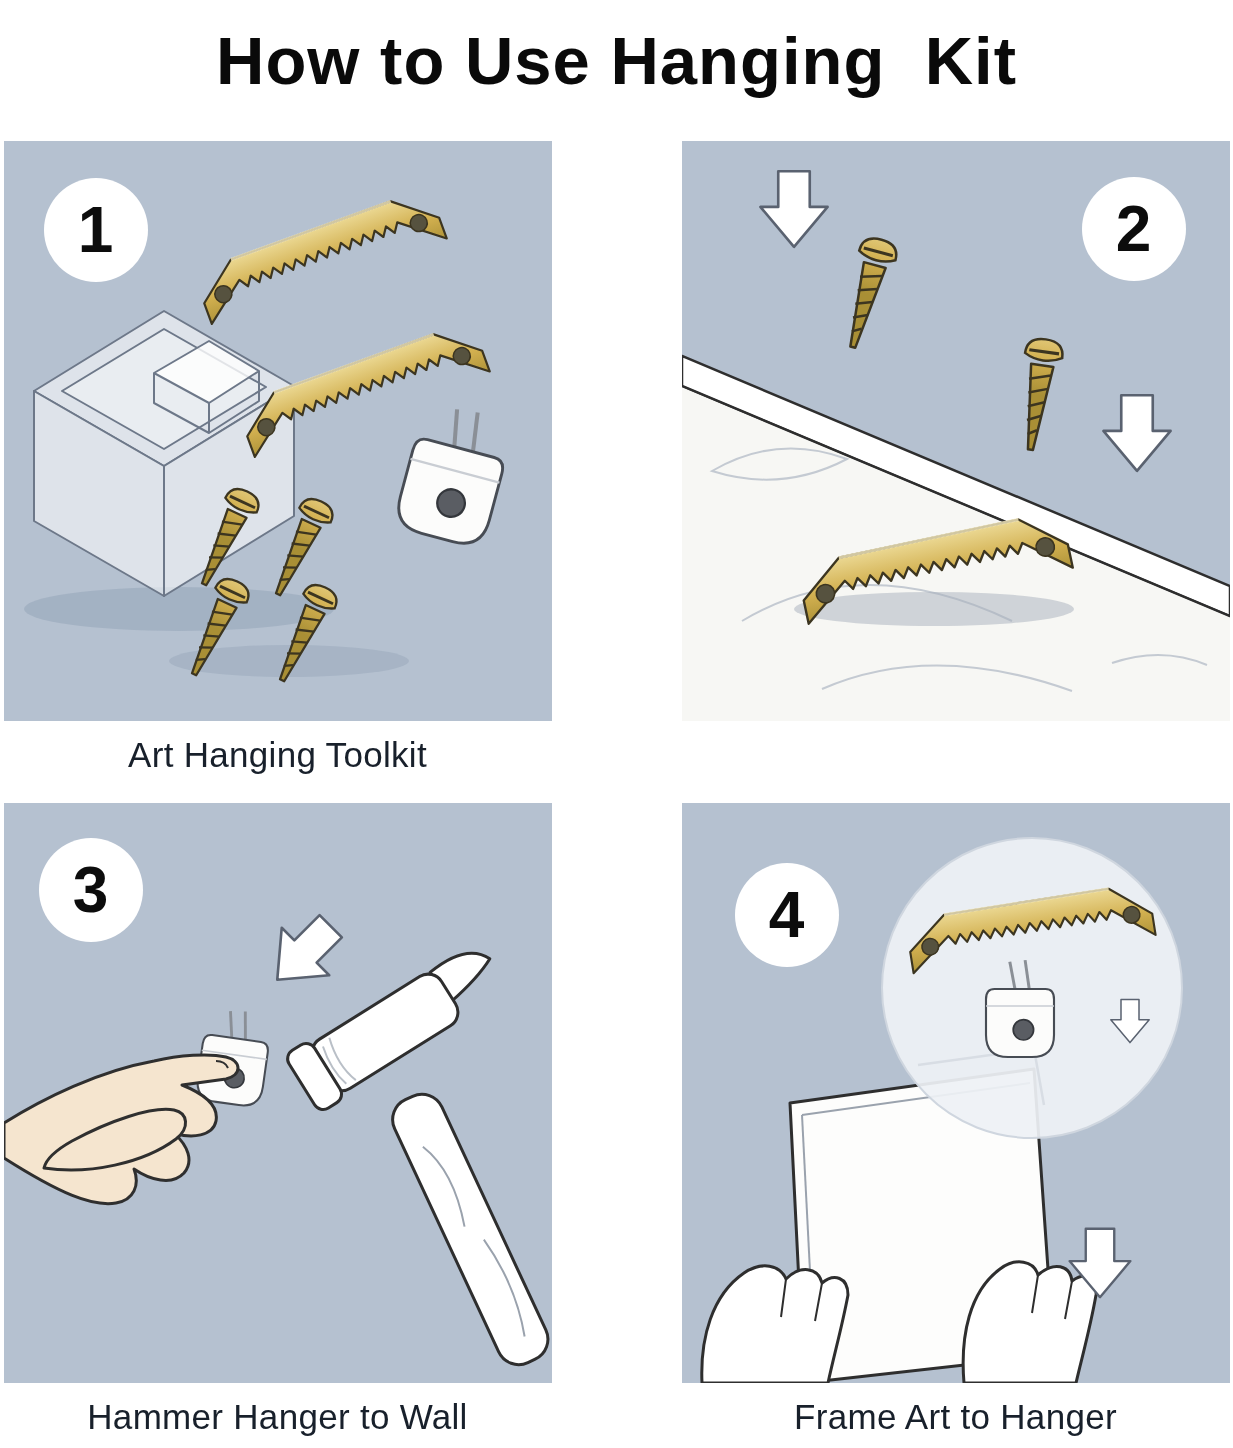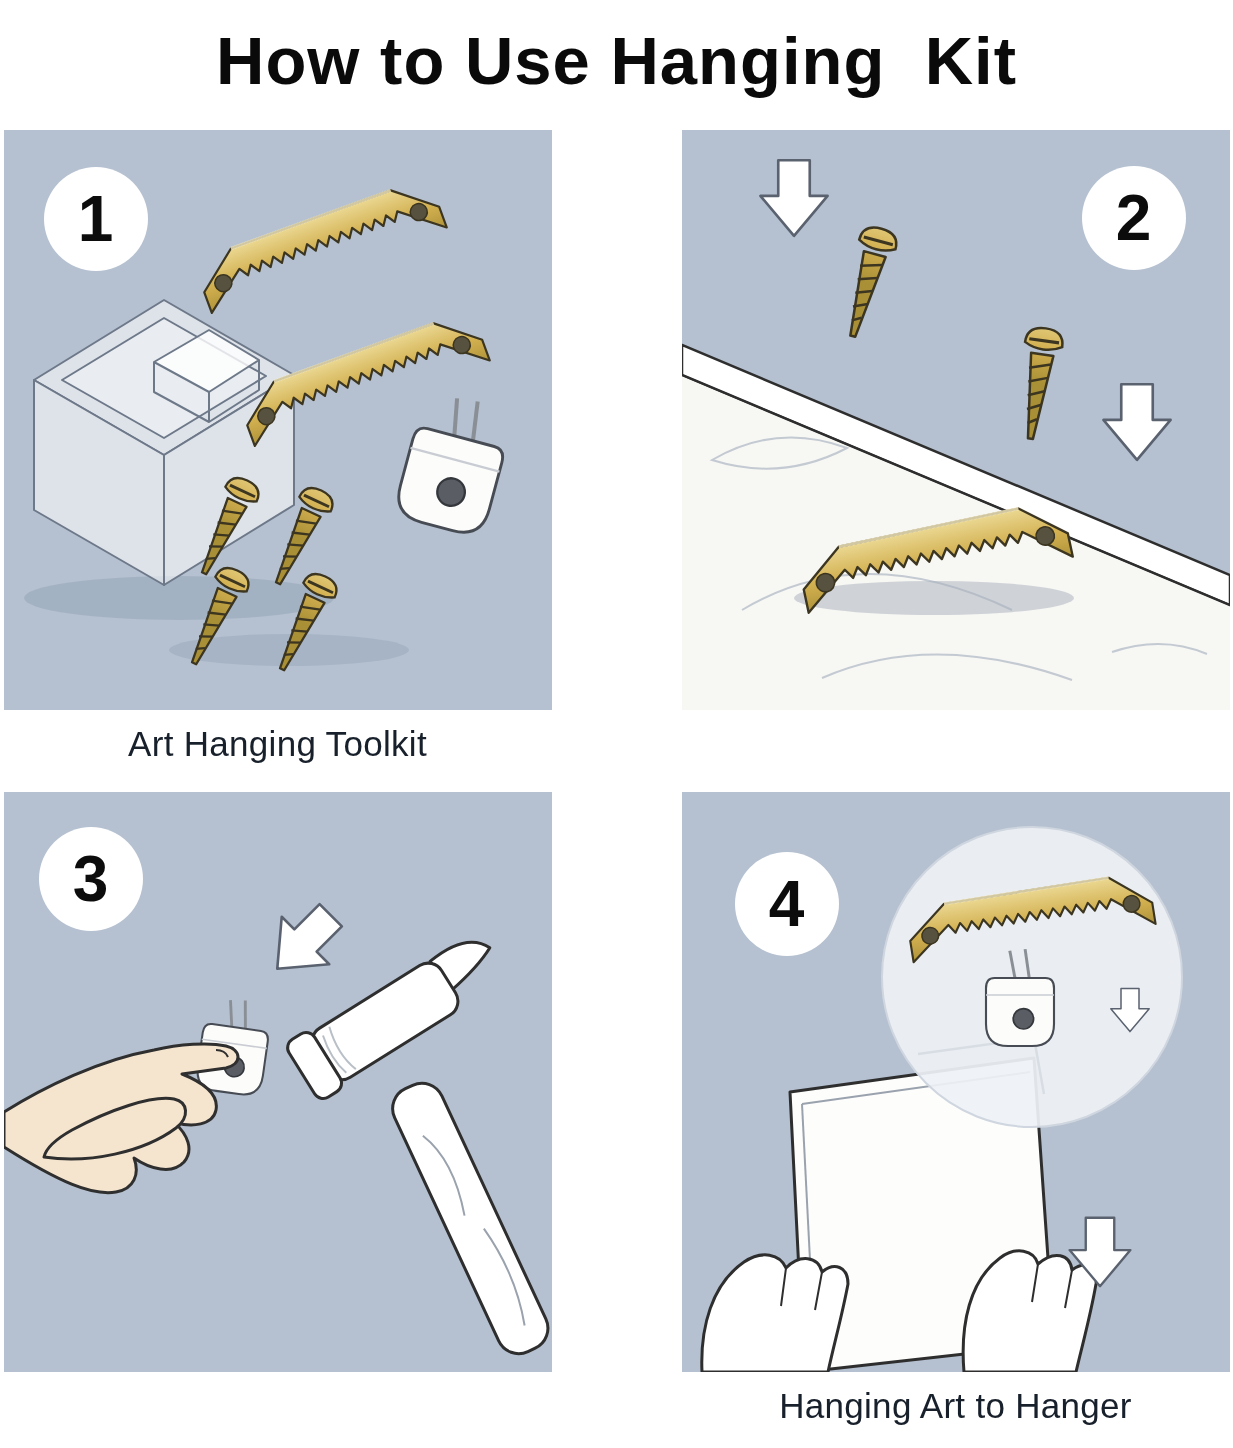--- a/index.html
+++ b/index.html
@@ -14,21 +14,21 @@
     min-height:1448px;
     background:var(--page-background,#ffffff);
     font-family:"Liberation Sans", sans-serif;
     color:var(--ink);
   }
   .title{
     text-align:center;
     font-size:67px;
     font-weight:700;
     letter-spacing:1px;
-    margin:22px 0 31px 0;
+    margin:22px 0 42px 0;
     white-space:pre-wrap;
     color:#0a0a0a;
   }
   .grid{
     display:grid;
     grid-template-columns:548px 548px;
     column-gap:130px;
     row-gap:26px;
     justify-content:center;
     padding:0 2px;
@@ -209,20 +209,21 @@
             <rect x="-85" y="-30" width="150" height="58" rx="16" fill="#ffffff" stroke="#2e2e2e" stroke-width="3"></rect>
             <rect x="-108" y="-35" width="30" height="68" rx="10" fill="#ffffff" stroke="#2e2e2e" stroke-width="3"></rect>
             <path d="M -70 -22 q -6 24 0 44 M -60 -26 q -8 28 0 50" stroke="#b9bfc7" stroke-width="2" fill="none"></path>
           </g>
         </g>
       </svg>
       <div class="badge p3">
         <span>3</span>
       </div>
     </div>
+    <figcaption>Hammer Hanger to Wall</figcaption>
   </figure>
 
   <figure class="step">
     <div class="panel">
       <svg viewBox="0 0 548 580">
 
         <g>
           <polygon points="108,300 352,266 372,552 122,580" fill="#fdfdfc" stroke="#2e2e2e" stroke-width="3" stroke-linejoin="round"></polygon>
           <polyline points="120,312 348,280" stroke="#9aa2ad" stroke-width="2" fill="none"></polyline>
           <polyline points="120,312 133,566" stroke="#9aa2ad" stroke-width="2" fill="none"></polyline>
@@ -244,16 +245,16 @@
           <polyline points="236,262 352,246 362,302" stroke="#d8dde4" stroke-width="2.5" fill="none"></polyline>
           <use href="#hanger" transform="translate(348,122) rotate(-9) scale(0.98)"></use>
           <use href="#hook" transform="translate(338,220) scale(0.85)"></use>
           <use href="#arrowDown" transform="translate(448,218) scale(0.6)"></use>
         </g>
       </svg>
       <div class="badge p4">
         <span>4</span>
       </div>
     </div>
-    <figcaption>Hanging Art to Hanger</figcaption>
+    <figcaption>Frame Art to Hanger</figcaption>
   </figure>
 
 </div>
 
 </body></html>

